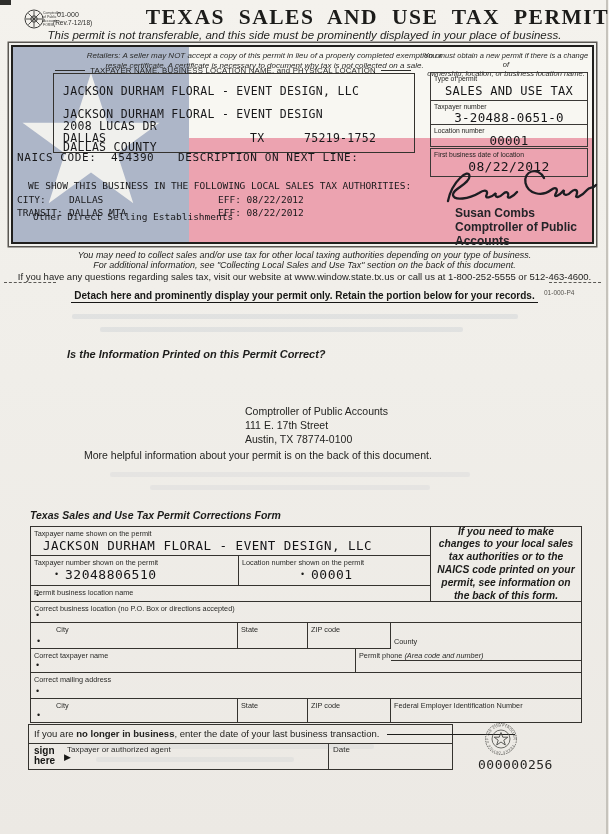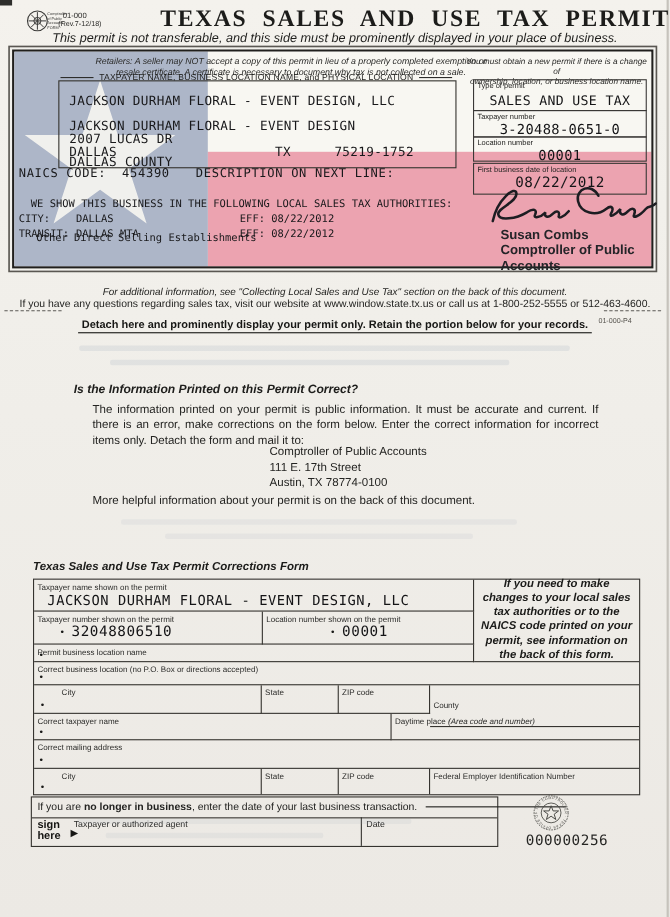--- a/index.html
+++ b/index.html
@@ -132,21 +132,21 @@
 
     <div class="abs addr-header">
       <span class="rule"></span>
       <span>TAXPAYER NAME, BUSINESS LOCATION NAME, and PHYSICAL LOCATION</span>
       <span class="rule"></span>
     </div>
 
     <div class="abs addr-box">
       <div class="addr-line" style="left:9px;top:10px;">JACKSON DURHAM FLORAL - EVENT DESIGN, LLC</div>
       <div class="addr-line" style="left:9px;top:33px;">JACKSON DURHAM FLORAL - EVENT DESIGN</div>
-      <div class="addr-line" style="left:9px;top:45px;">2007 LUCAS DR</div>
+      <div class="addr-line" style="left:9px;top:45px;">2008 LUCAS DR</div>
       <div class="addr-line" style="left:9px;top:57px;">DALLAS</div>
       <div class="addr-line" style="left:196px;top:57px;">TX</div>
       <div class="addr-line" style="left:250px;top:57px;">75219-1752</div>
       <div class="addr-line" style="left:9px;top:66px;">DALLAS COUNTY</div>
     </div>
 
     <div class="naics" style="left:4px;top:104px;font-size:11px;letter-spacing:.6px;">NAICS CODE:</div>
     <div class="naics" style="left:98px;top:104px;font-size:11px;letter-spacing:.6px;">454390</div>
     <div class="naics" style="left:165px;top:104px;font-size:11px;letter-spacing:.6px;">DESCRIPTION ON NEXT LINE:</div>
     <div class="permit-mono" style="left:20px;top:120px;font-size:9.5px;margin-top:44px;">Other Direct Selling Establishments</div>
@@ -185,38 +185,38 @@
     <svg class="abs" style="left:425px;top:116px;" width="160" height="46" viewBox="0 0 160 46">
       <g fill="none" stroke="#1d1d22" stroke-width="2.3" stroke-linecap="round">
         <path d="M10,38 C14,18 31,5 31.5,13 C32,21 14,26 15,32 C16,38 31,36 41,30 C47,26 50.5,27.5 48.5,32 C46.5,36 53,35 58,30 C56,34 60,36 65,31 C68,28 71,29 70,33 C69,36 74,35 79,29"></path>
         <path d="M106,15 C100,3 85,8 87.5,20 C90,31 104,34 113,27 C118,23 120.5,26 117.5,31 C115.5,35 121,33 126,27 C124.5,32 128.5,34 133,29 C137,25 140.5,27 138.5,32 C136.5,36 143,34 149,27 C152,23.5 155,26 158,22"></path>
       </g>
     </svg>
     <div class="abs sig-name">Susan Combs</div>
     <div class="abs sig-title">Comptroller of Public Accounts</div>
   </div>
 
+  <div class="abs mid-line" style="top:250px;font-style:italic;font-size:9px;">You may need to collect sales and/or use tax for other local taxing authorities depending on your type of business.</div>
   <div class="abs mid-line" style="top:260px;font-style:italic;font-size:9px;">For additional information, see "Collecting Local Sales and Use Tax" section on the back of this document.</div>
   <div class="abs mid-line" style="top:271px;font-size:9.5px;">If you have any questions regarding sales tax, visit our website at www.window.state.tx.us or call us at 1-800-252-5555 or 512-463-4600.</div>
 
   <div class="abs perf" style="left:4px;width:52px;"></div>
   <div class="abs perf" style="right:8px;width:52px;"></div>
 
   <div class="abs detach-wrap">
     <span class="detach">Detach here and prominently display your permit only. Retain the portion below for your records.</span>
   </div>
   <div class="abs pagecode">01-000-P4</div>
 
   <div class="abs ghost" style="left:72px;top:314px;width:465px;opacity:.16;">
     <div class="bar" style="width:96%;"></div>
     <div class="bar" style="width:78%;margin-left:6%;"></div>
   </div>
 
   <div class="abs info-heading">Is the Information Printed on this Permit Correct?</div>
-  <div class="abs info-body">The information printed on your permit is public information. It must be accurate and current. If there is an error, make corrections on the form below. Enter the correct information for incorrect items only. Detach the form and mail it to:</div>
   <div class="abs mail-block">
     <div>Comptroller of Public Accounts</div>
     <div>111 E. 17th Street</div>
     <div>Austin, TX  78774-0100</div>
   </div>
   <div class="abs more-info">More helpful information about your permit is on the back of this document.</div>
 
   <div class="abs ghost" style="left:110px;top:472px;width:400px;opacity:.1;">
     <div class="bar" style="width:90%;"></div>
     <div class="bar" style="width:70%;margin-left:10%;"></div>
@@ -268,21 +268,21 @@
     </div>
     <div class="cell b-b" style="left:360px;top:96px;width:190px;height:26px;margin-top:12px;">
       <div class="clabel">County</div>
     </div>
 
     <div class="cell b-r b-b" style="left:0;top:122px;width:325px;height:24px;">
       <div class="clabel">Correct taxpayer name</div>
       <span class="dot" style="left:5px;bottom:2px;">•</span>
     </div>
     <div class="cell b-b" style="left:325px;top:122px;width:225px;height:24px;">
-      <div class="clabel"><span>Daytime place</span> <span class="it">(Area code and number)</span></div>
+      <div class="clabel"><span>Permit phone</span> <span class="it">(Area code and number)</span></div>
     </div>
 
     <div class="cell b-b" style="left:0;top:146px;width:550px;height:26px;">
       <div class="clabel">Correct mailing address</div>
       <span class="dot" style="left:5px;bottom:2px;">•</span>
     </div>
 
     <div class="cell b-r" style="left:0;top:172px;width:207px;height:23px;">
       <div class="clabel" style="left:25px;">City</div>
       <span class="dot" style="left:6px;bottom:2px;">•</span>

